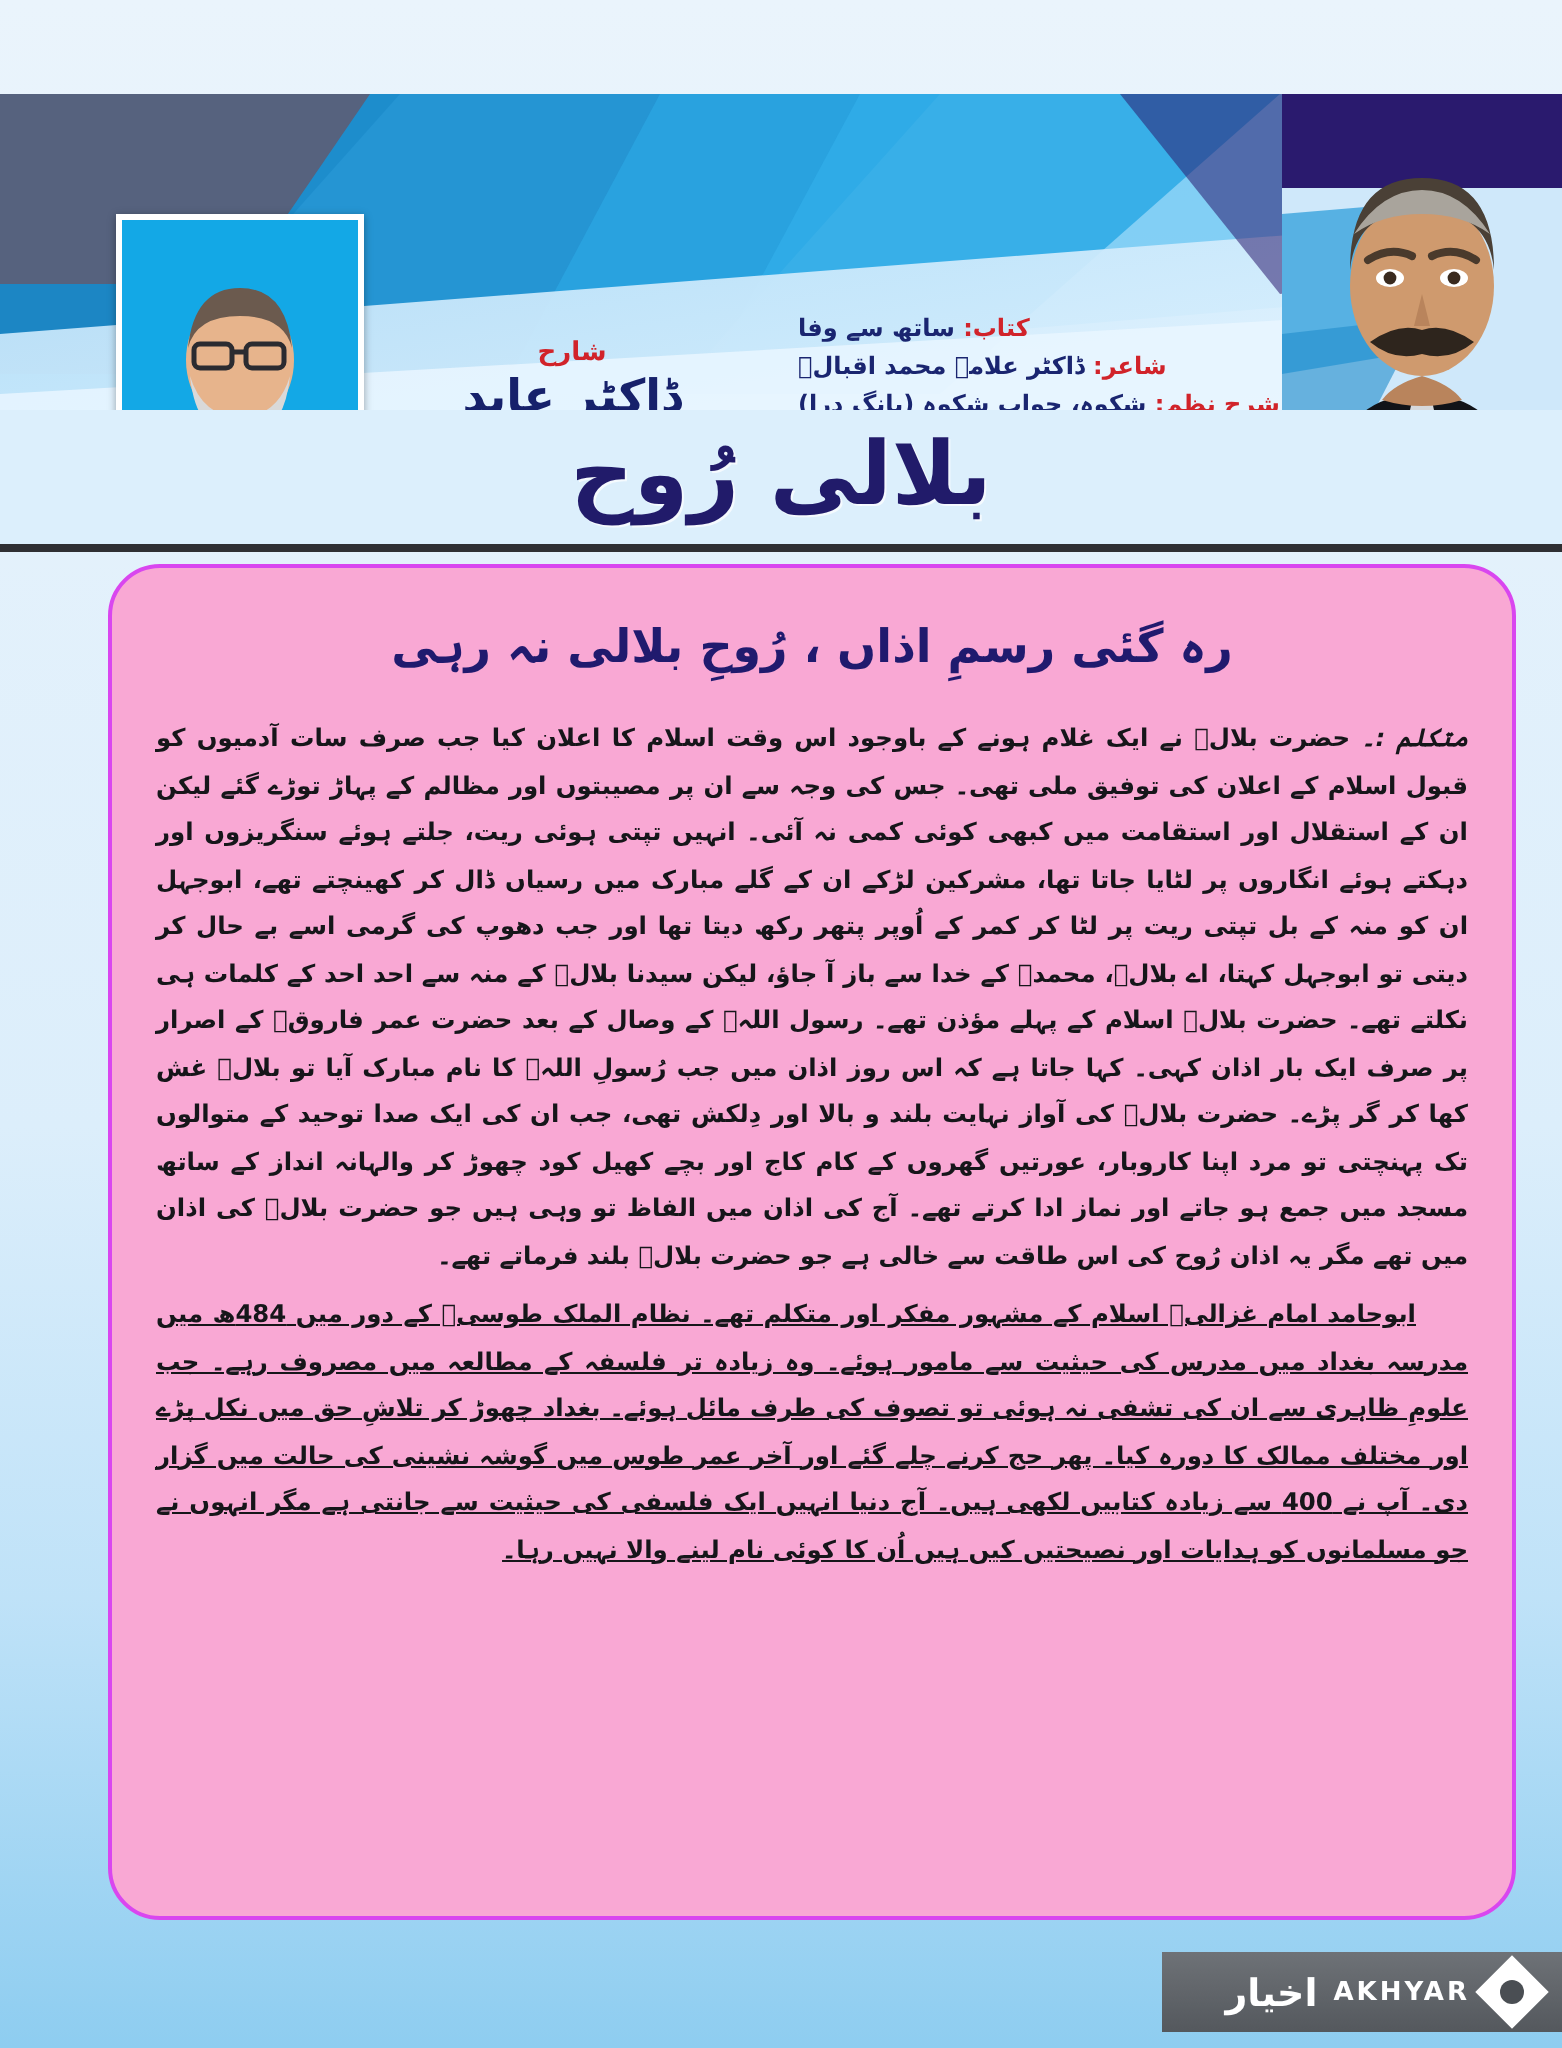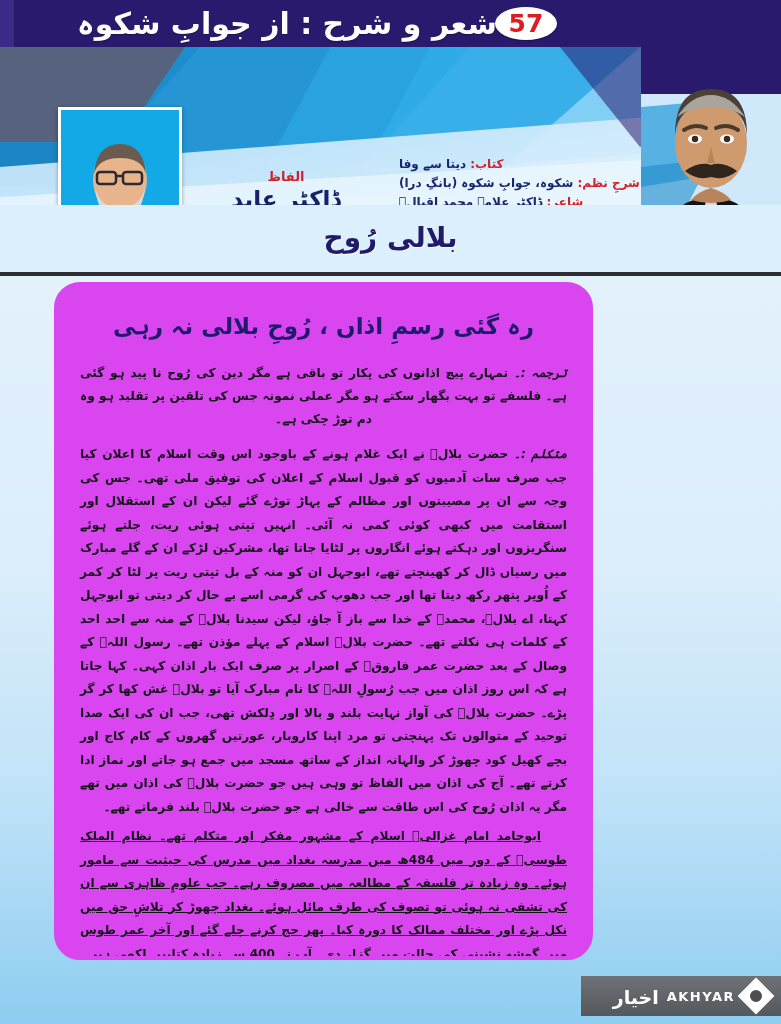--- a/index.html
+++ b/index.html
@@ -75,32 +75,32 @@
   }
   .iqbal-portrait svg{display:block;width:140px;height:212px;}
 
   
   .title-strip{
     position:absolute;top:205px;left:0;width:781px;height:70px;
     background:#dceffc;
   }
   .poem-title{
     position:absolute;top:206px;left:0;width:781px;text-align:center;
-    color:#211b6a;font-size:28px;font-weight:bold;line-height:64px;
+    color:#211b6a;font-size:44px;font-weight:bold;line-height:64px;
     font-family:"DejaVu Sans","Liberation Sans",sans-serif;
     text-shadow:1px 1px 0 rgba(255,255,255,.7);
   }
   .title-rule{
     position:absolute;top:272px;left:0;width:781px;height:4px;background:#2f2f33;
   }
 
   
   .content-card{
-    position:absolute;top:282px;left:54px;width:539px;height:678px;
-    background:#d946ef;border:4px solid #d946ef;border-radius:26px;
+    position:absolute;top:282px;left:54px;width:704px;height:678px;
+    background:#f9a8d4;border:2px solid #d946ef;border-radius:26px;
     box-sizing:border-box;overflow:hidden;
   }
   .couplet{
     margin:18px 28px 0 28px;text-align:center;
     color:#201a6e;font-weight:bold;
     font-family:"DejaVu Sans","Liberation Sans",sans-serif;
   }
   .couplet .line{font-size:23px;line-height:44px;}
   .couplet .line2{padding-right:40px;}
 
@@ -139,26 +139,20 @@
   .brand-urdu{
     color:#ffffff;font-size:19px;font-weight:bold;margin-top:2px;
     font-family:"DejaVu Sans","Liberation Sans",sans-serif;
   }
 </style>
 </head>
 <body>
 
 <div class="page">
 
-  <div class="header-bar">
-    <div class="header-title">شعر و شرح : از جوابِ شکوہ</div>
-    <div class="issue-badge">
-      <span>57</span>
-    </div>
-  </div>
 
   <div class="banner">
     <svg class="banner-svg" viewBox="0 0 781 190" preserveAspectRatio="none">
       <defs>
         <linearGradient id="bgrad" x1="0" y1="0" x2="0" y2="1">
           <stop offset="0%" stop-color="#dcefff"></stop>
           <stop offset="100%" stop-color="#eaf6fe"></stop>
         </linearGradient>
         <linearGradient id="lightblue" x1="0" y1="0" x2="1" y2="1">
           <stop offset="0%" stop-color="#bfe3fa"></stop>
@@ -187,37 +181,37 @@
         <ellipse cx="59" cy="70" rx="27" ry="33" fill="#e7b48c"></ellipse>
         <path d="M33 64 q3 -30 26 -30 q23 0 26 30 q-4 -16 -26 -16 q-22 0 -26 16z" fill="#6b5a4e"></path>
         <path d="M34 78 q3 30 25 33 q22 -3 25 -33 q-6 20 -25 21 q-19 -1 -25 -21z" fill="#d9d9d9"></path>
         <rect x="36" y="62" width="19" height="12" rx="3" fill="none" stroke="#2b2b30" stroke-width="2.5"></rect>
         <rect x="62" y="62" width="19" height="12" rx="3" fill="none" stroke="#2b2b30" stroke-width="2.5"></rect>
         <line x1="55" y1="66" x2="62" y2="66" stroke="#2b2b30" stroke-width="2.5"></line>
       </svg>
     </div>
 
     <div class="author-credit">
-      <div class="ac-role">الفاظ</div>
+      <div class="ac-role">شارح</div>
       <div class="ac-name">ڈاکٹر عابد شیروانی</div>
 
     </div>
 
     <div class="book-credits">
       <div>
         <span class="lbl">کتاب:</span>
-        <span>دیتا سے وفا</span>
+        <span>ساتھ سے وفا</span>
+      </div>
+      <div>
+        <span class="lbl">شاعر:</span>
+        <span>ڈاکٹر علامہ محمد اقبالؒ</span>
       </div>
       <div>
         <span class="lbl">شرحِ نظم:</span>
         <span>شکوہ، جوابِ شکوہ (بانگِ درا)</span>
-      </div>
-      <div>
-        <span class="lbl">شاعر:</span>
-        <span>ڈاکٹر علامہ محمد اقبالؒ</span>
       </div>
     </div>
 
     <div class="iqbal-portrait">
       <svg viewBox="0 0 140 212" preserveAspectRatio="xMidYMid slice">
         <rect x="0" y="0" width="140" height="47" fill="#2a1a6e"></rect>
         <rect x="0" y="47" width="140" height="165" fill="#cfe8fa"></rect>
         <polygon points="0,60 95,52 60,130 0,140" fill="#2f9fdb" opacity="0.75"></polygon>
         <polygon points="0,120 70,112 30,190 0,196" fill="#1f8ccc" opacity="0.6"></polygon>
         <path d="M18 212 q6 -62 52 -62 q46 0 52 62 z" fill="#111318"></path>
@@ -243,24 +237,20 @@
   <div class="title-strip"></div>
   <div class="poem-title">بلالی رُوح</div>
   <div class="title-rule"></div>
 
   <div class="content-card">
 
     <div class="couplet">
       <div class="line">رہ گئی رسمِ اذاں ، رُوحِ بلالی نہ رہی</div>
     </div>
 
-    <div class="section translation">
-      <span class="lead">ترجمہ :۔</span>
-      <span>تمہارے پیچ اذانوں کی پکار تو باقی ہے مگر دین کی رُوح نا پید ہو گئی ہے۔ فلسفے تو بہت بگھار سکتے ہو مگر عملی نمونہ جس کی تلقین پر تقلید ہو وہ دم توڑ چکی ہے۔</span>
-    </div>
 
     <div class="section tafseer">
       <span class="lead">متکلم :۔</span>
       <span>حضرت بلالؓ نے ایک غلام ہونے کے باوجود اس وقت اسلام کا اعلان کیا جب صرف سات آدمیوں کو قبول اسلام کے اعلان کی توفیق ملی تھی۔ جس کی وجہ سے ان پر مصیبتوں اور مظالم کے پہاڑ توڑے گئے لیکن ان کے استقلال اور استقامت میں کبھی کوئی کمی نہ آئی۔ انہیں تپتی ہوئی ریت، جلتے ہوئے سنگریزوں اور دہکتے ہوئے انگاروں پر لٹایا جاتا تھا، مشرکین لڑکے ان کے گلے مبارک میں رسیاں ڈال کر کھینچتے تھے، ابوجہل ان کو منہ کے بل تپتی ریت پر لٹا کر کمر کے اُوپر پتھر رکھ دیتا تھا اور جب دھوپ کی گرمی اسے بے حال کر دیتی تو ابوجہل کہتا، اے بلالؓ، محمدﷺ کے خدا سے باز آ جاؤ، لیکن سیدنا بلالؓ کے منہ سے احد احد کے کلمات ہی نکلتے تھے۔ حضرت بلالؓ اسلام کے پہلے مؤذن تھے۔ رسول اللہﷺ کے وصال کے بعد حضرت عمر فاروقؓ کے اصرار پر صرف ایک بار اذان کہی۔ کہا جاتا ہے کہ اس روز اذان میں جب رُسولِ اللہﷺ کا نام مبارک آیا تو بلالؓ غش کھا کر گر پڑے۔ حضرت بلالؓ کی آواز نہایت بلند و بالا اور دِلکش تھی، جب ان کی ایک صدا توحید کے متوالوں تک پہنچتی تو مرد اپنا کاروبار، عورتیں گھروں کے کام کاج اور بچے کھیل کود چھوڑ کر والہانہ انداز کے ساتھ مسجد میں جمع ہو جاتے اور نماز ادا کرتے تھے۔ آج کی اذان میں الفاظ تو وہی ہیں جو حضرت بلالؓ کی اذان میں تھے مگر یہ اذان رُوح کی اس طاقت سے خالی ہے جو حضرت بلالؓ بلند فرماتے تھے۔</span>
     </div>
 
     <div class="section para2">
       <span>ابوحامد امام غزالیؒ اسلام کے مشہور مفکر اور متکلم تھے۔ نظام الملک طوسیؒ کے دور میں 484ھ میں مدرسہ بغداد میں مدرس کی حیثیت سے مامور ہوئے۔ وہ زیادہ تر فلسفہ کے مطالعہ میں مصروف رہے۔ جب علومِ ظاہری سے ان کی تشفی نہ ہوئی تو تصوف کی طرف مائل ہوئے۔ بغداد چھوڑ کر تلاشِ حق میں نکل پڑے اور مختلف ممالک کا دورہ کیا۔ پھر حج کرنے چلے گئے اور آخر عمر طوس میں گوشہ نشینی کی حالت میں گزار دی۔ آپ نے 400 سے زیادہ کتابیں لکھی ہیں۔ آج دنیا انہیں ایک فلسفی کی حیثیت سے جانتی ہے مگر انہوں نے جو مسلمانوں کو ہدایات اور نصیحتیں کیں ہیں اُن کا کوئی نام لینے والا نہیں رہا۔</span>
     </div>
   </div>

